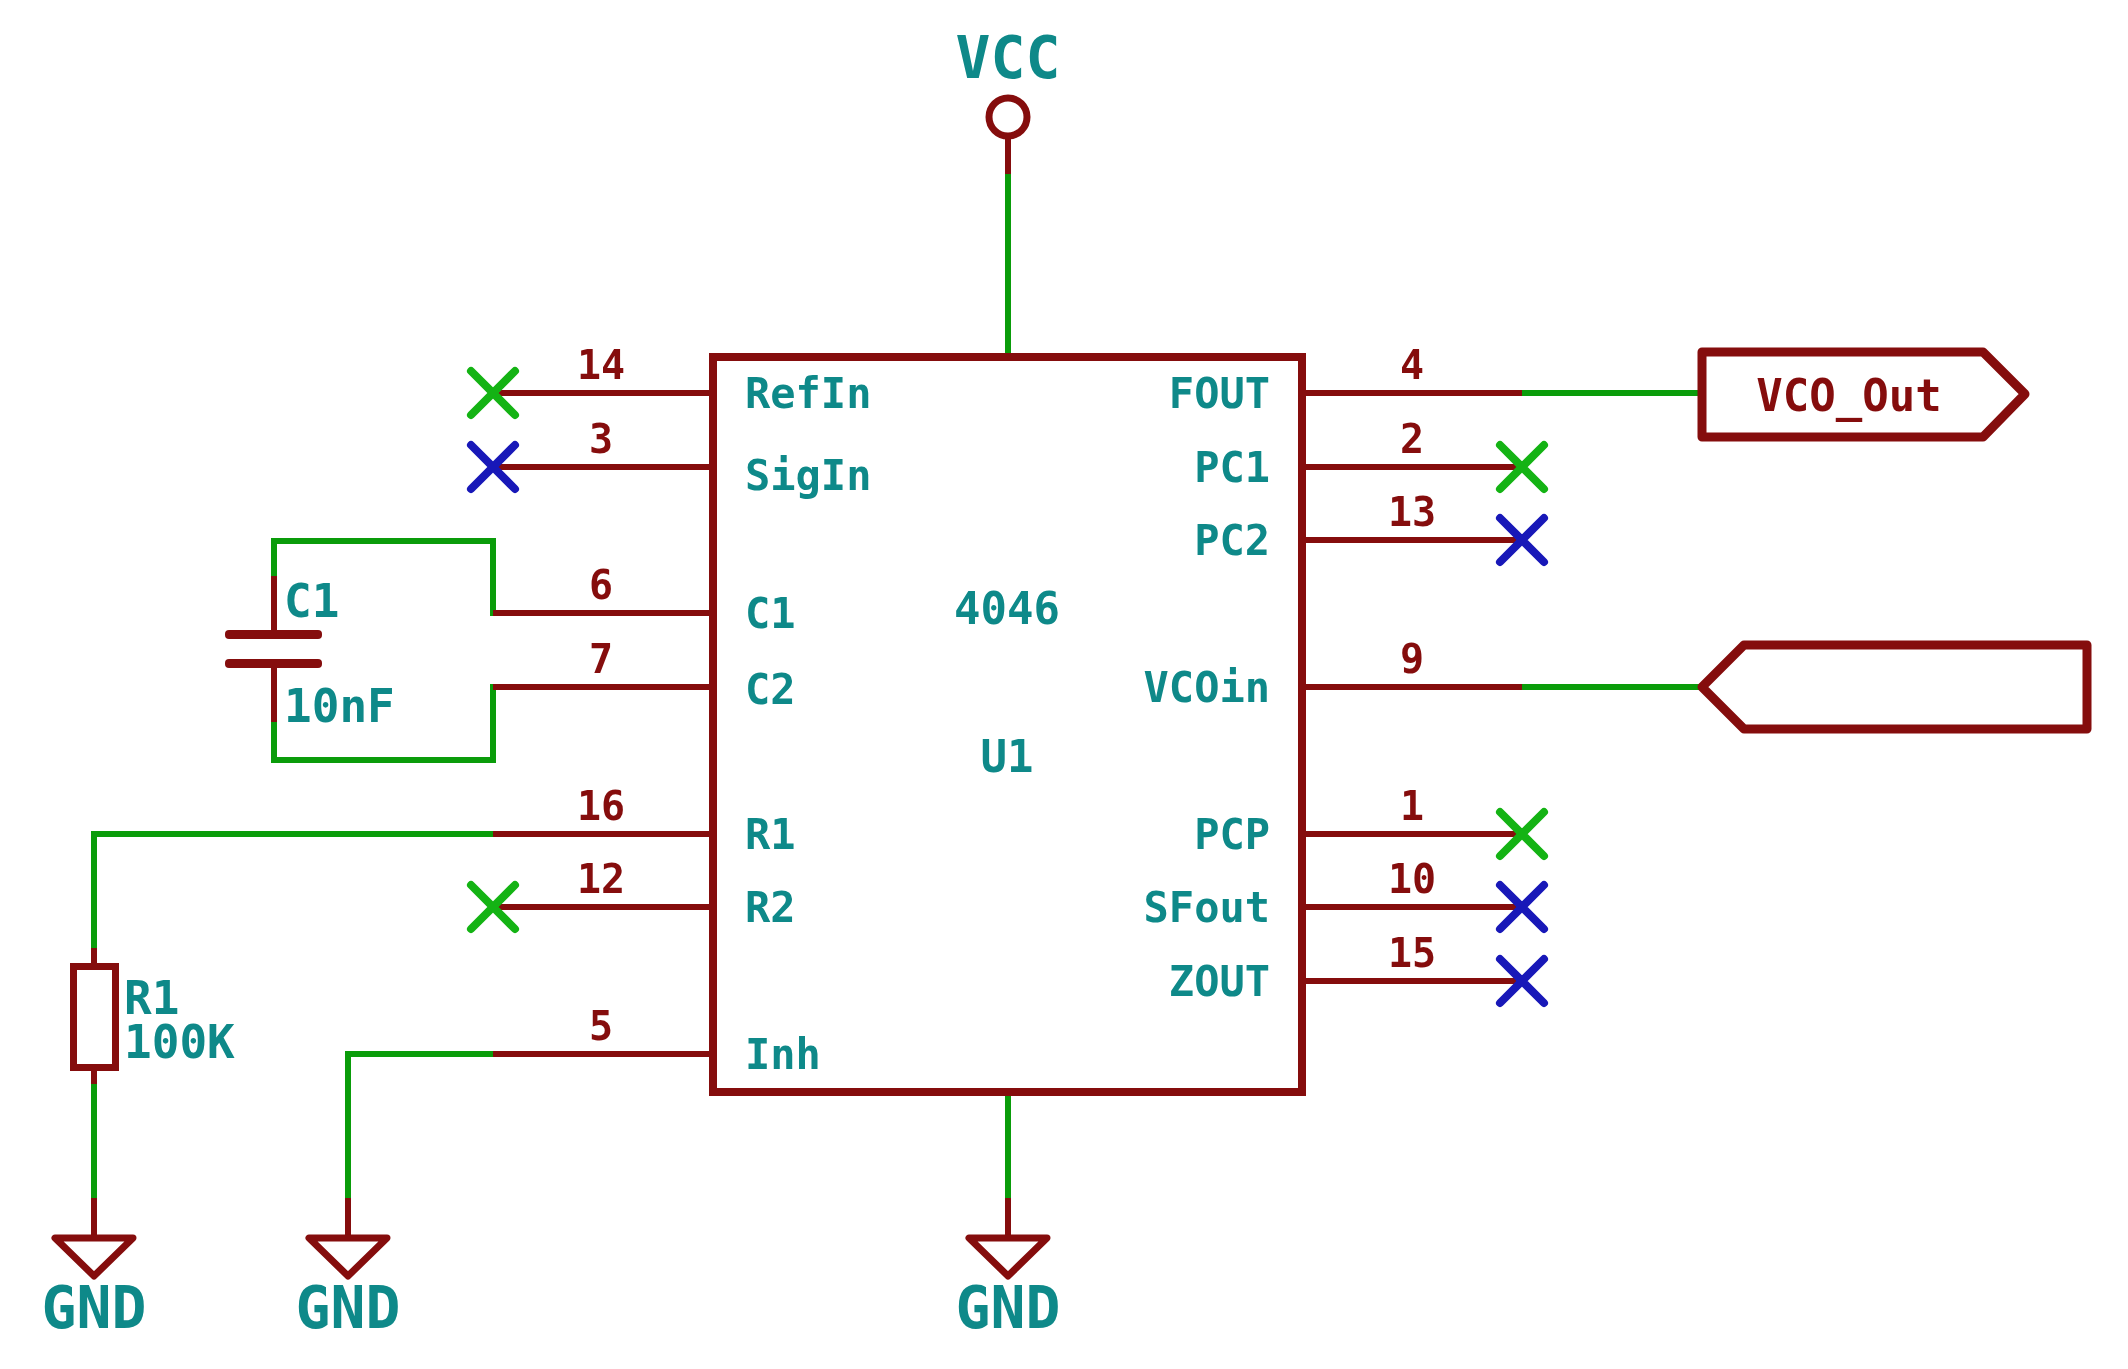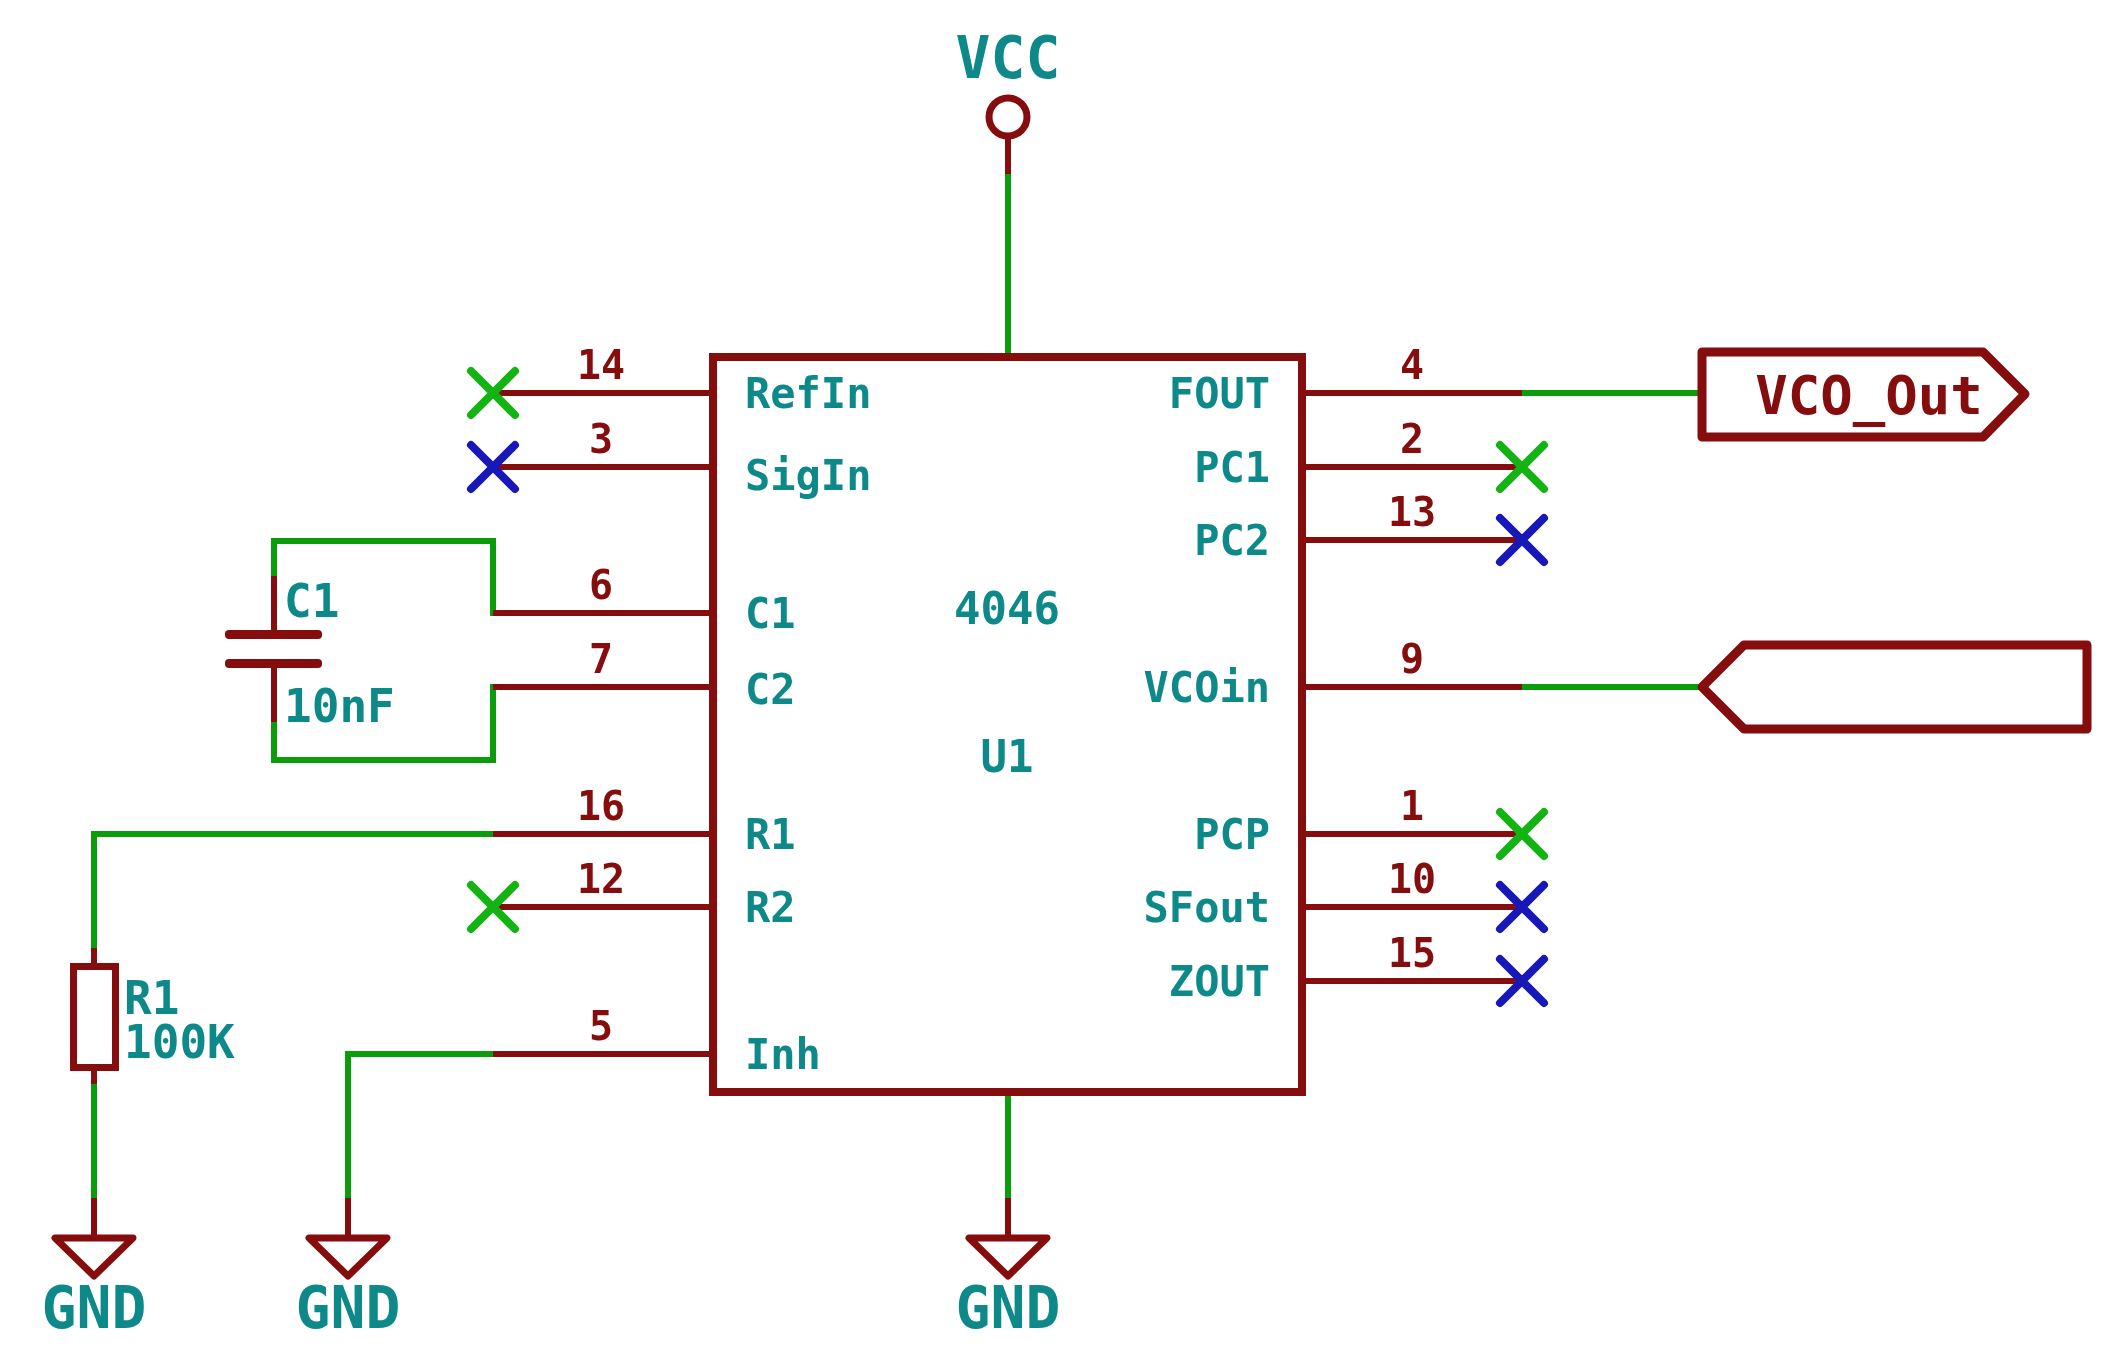--- a/index.html
+++ b/index.html
@@ -14,21 +14,21 @@
   
   .t{position:absolute;white-space:nowrap;font-weight:bold;line-height:1;}
   .teal{color:#0e8989;}
   .red{color:#850d0d;}
   .cc{transform:translate(-50%,-50%);}
   .cl{transform:translateY(-50%);}
   .cr{transform:translate(-100%,-50%);}
   .fs-num{font-size:40px;}
   .fs-name{font-size:42px;}
   .fs-big{font-size:44px;}
-  .fs-lab{font-size:54px;margin-left:20px;}
+  .fs-lab{font-size:44px;}
   .fs-pow{font-size:58px;}
   .fs-val{font-size:46px;}
   
   #r1-body{
     position:absolute;left:70px;top:963px;width:49px;height:108px;
     border:7px solid #850d0d;background:#ffffff;box-sizing:border-box;
   }
   .plate{position:absolute;left:225px;width:97px;height:9px;background:#850d0d;border-radius:4px;}
   #ic-body{
     position:absolute;left:709px;top:353px;width:597px;height:743px;

